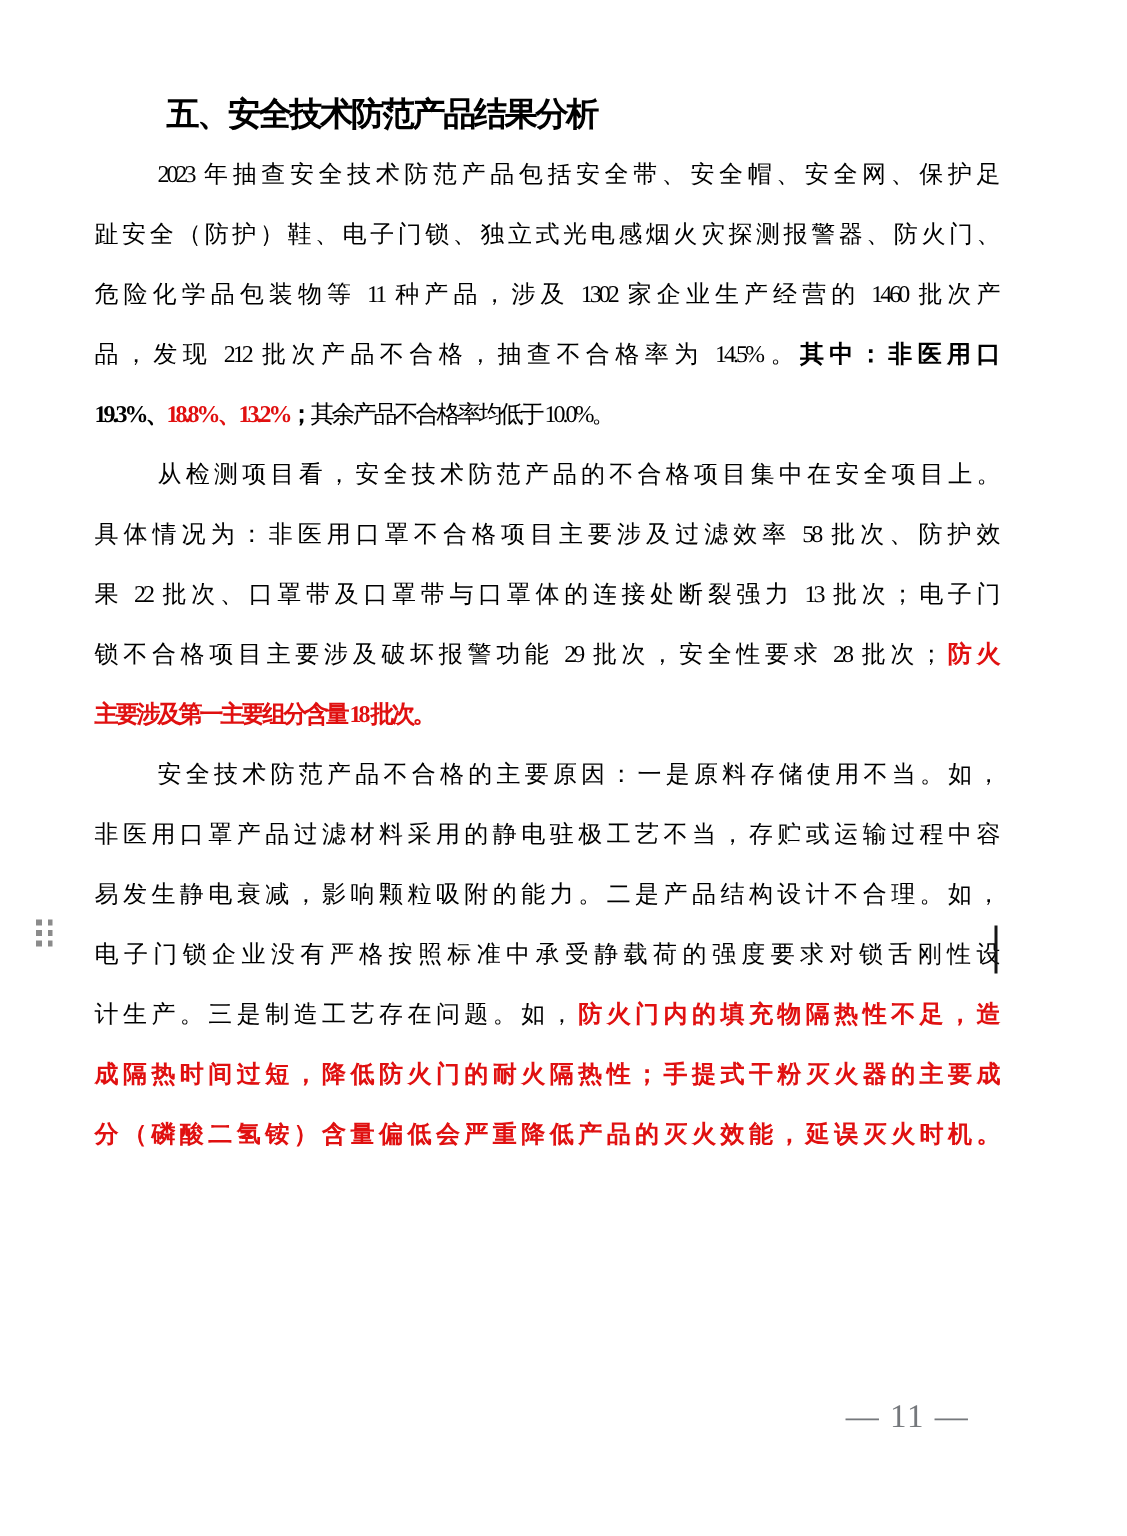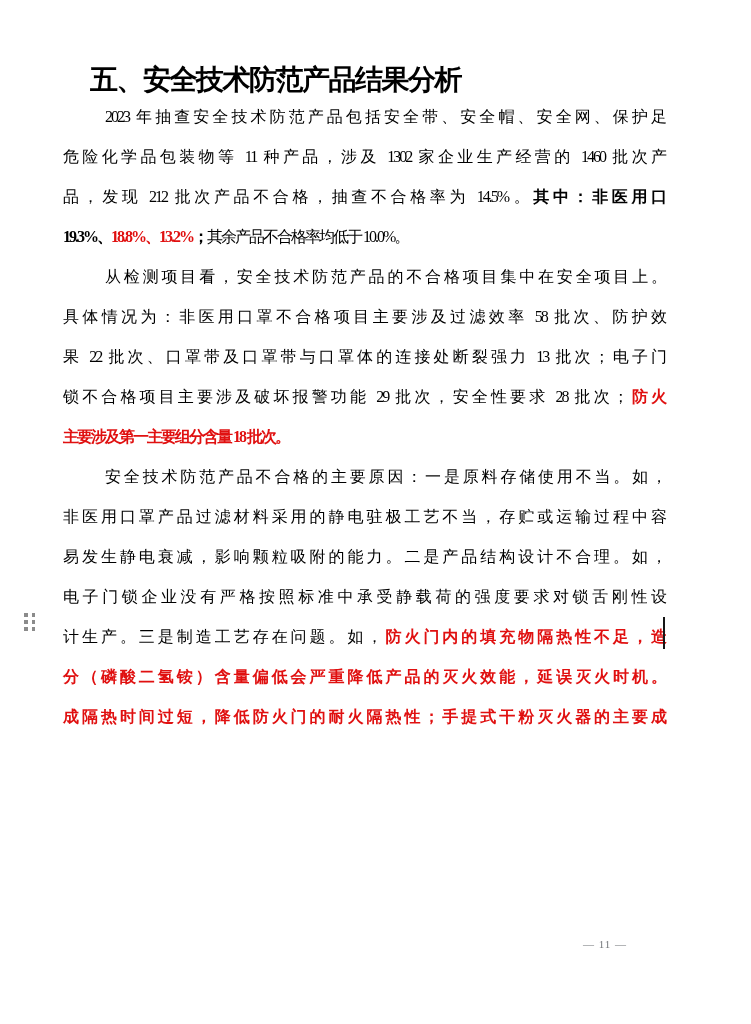--- a/index.html
+++ b/index.html
@@ -1,78 +1,79 @@
 <!DOCTYPE html>
 <html><head>
 <meta charset="utf-8">
 <style>
   html,body { margin:0; padding:0; background:#ffffff; }
   .page {
     position:relative; width:751px; height:1024px; background:#ffffff;
     overflow:hidden; font-family:"Liberation Serif", serif; color:#000;
   }
   .heading {
-    position:absolute; left:90px; top:61px;
+    position:absolute; left:111px; top:61px;
     font-family:"Liberation Sans", sans-serif; font-weight:700;
-    font-size:28px; letter-spacing:-1.5px; white-space:nowrap;
+    font-size:22px; letter-spacing:-1.5px; white-space:nowrap;
   }
   .bodytext { position:absolute; left:63px; top:97px; width:602px; }
   .ln {
     height:40px; line-height:40px; font-size:16px; letter-spacing:-2px;
     white-space:nowrap;
   }
   .jy { text-align:justify; text-align-last:justify; white-space:normal; }
   .ind { text-indent:42px; }
   .seg { display:inline; }
   .seg.b  { font-weight:700;text-align:center; }
   .seg.rb { font-weight:700; color:#e01010; }
   .caret { position:absolute; left:663px; top:617px; width:2px; height:32px; background:#161616; }
   .drag-handle {
     position:absolute; left:24px; top:613px;
     display:grid; grid-template-columns:3.5px 3.5px; grid-auto-rows:3.5px;
     column-gap:4px; row-gap:3.5px;
   }
   .dot { width:3.5px; height:3.5px; background:#8b8b8b; }
   .footer-page {
     position:absolute; left:505px; top:934px; width:200px; text-align:center;
-    font-size:11px; line-height:20px; color:#75787c; letter-spacing:1px;
+    font-size:22px; line-height:20px; color:#75787c; letter-spacing:1px;
   }
 </style>
 </head>
 <body>
 
 <div class="page">
 
   <div class="heading">五、安全技术防范产品结果分析</div>
 
   <div class="bodytext">
 
     <div>
       <div class="ln jy ind"><span class="seg n">2023 年抽查安全技术防范产品包括安全带、安全帽、安全网、保护足</span></div>
+      <div class="ln jy"><span class="seg n">趾安全（防护）鞋、电子门锁、独立式光电感烟火灾探测报警器、防火门、</span></div>
       <div class="ln jy"><span class="seg n">危险化学品包装物等 11 种产品，涉及 1302 家企业生产经营的 1460 批次产</span></div>
       <div class="ln jy"><span class="seg n">品，发现 212 批次产品不合格，抽查不合格率为 14.5%。</span><span class="seg b">其中：非医用口</span></div>
       <div class="ln"><span class="seg b">19.3%、</span><span class="seg rb">18.8%、13.2%</span><span class="seg b">；</span><span class="seg n">其余产品不合格率均低于 10.0%。</span></div>
     </div>
 
     <div>
       <div class="ln jy ind"><span class="seg n">从检测项目看，安全技术防范产品的不合格项目集中在安全项目上。</span></div>
       <div class="ln jy"><span class="seg n">具体情况为：非医用口罩不合格项目主要涉及过滤效率 58 批次、防护效</span></div>
       <div class="ln jy"><span class="seg n">果 22 批次、口罩带及口罩带与口罩体的连接处断裂强力 13 批次；电子门</span></div>
       <div class="ln jy"><span class="seg n">锁不合格项目主要涉及破坏报警功能 29 批次，安全性要求 28 批次；</span><span class="seg rb">防火</span></div>
       <div class="ln"><span class="seg rb">主要涉及第一主要组分含量 18 批次。</span></div>
     </div>
 
     <div>
       <div class="ln jy ind"><span class="seg n">安全技术防范产品不合格的主要原因：一是原料存储使用不当。如，</span></div>
       <div class="ln jy"><span class="seg n">非医用口罩产品过滤材料采用的静电驻极工艺不当，存贮或运输过程中容</span></div>
       <div class="ln jy"><span class="seg n">易发生静电衰减，影响颗粒吸附的能力。二是产品结构设计不合理。如，</span></div>
       <div class="ln jy"><span class="seg n">电子门锁企业没有严格按照标准中承受静载荷的强度要求对锁舌刚性设</span></div>
       <div class="ln jy"><span class="seg n">计生产。三是制造工艺存在问题。如，</span><span class="seg rb">防火门内的填充物隔热性不足，造</span></div>
+      <div class="ln jy"><span class="seg rb">成隔热时间过短，降低防火门的耐火隔热性；手提式干粉灭火器的主要成</span></div>
       <div class="ln jy"><span class="seg rb">分（磷酸二氢铵）含量偏低会严重降低产品的灭火效能，延误灭火时机。</span></div>
-      <div class="ln jy"><span class="seg rb">成隔热时间过短，降低防火门的耐火隔热性；手提式干粉灭火器的主要成</span></div>
     </div>
 
   </div>
 
   <div class="caret"></div>
 
   <div class="drag-handle">
     <span class="dot"></span>
       <span class="dot"></span>
     <span class="dot"></span>

